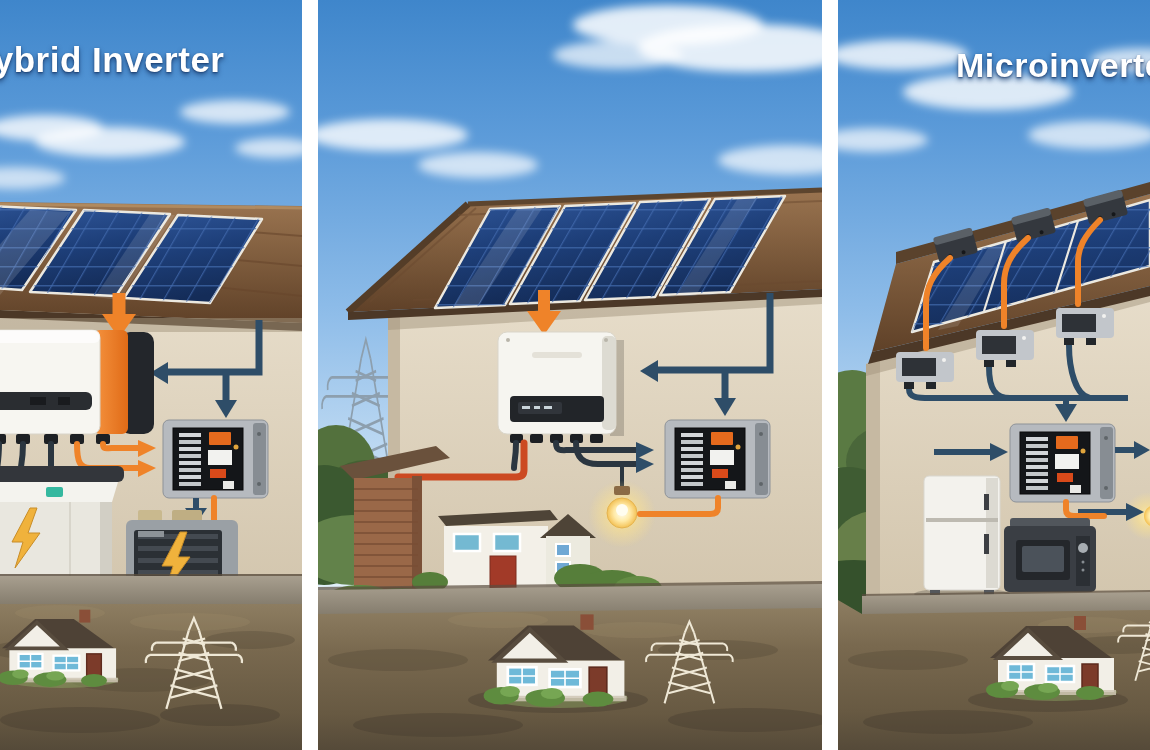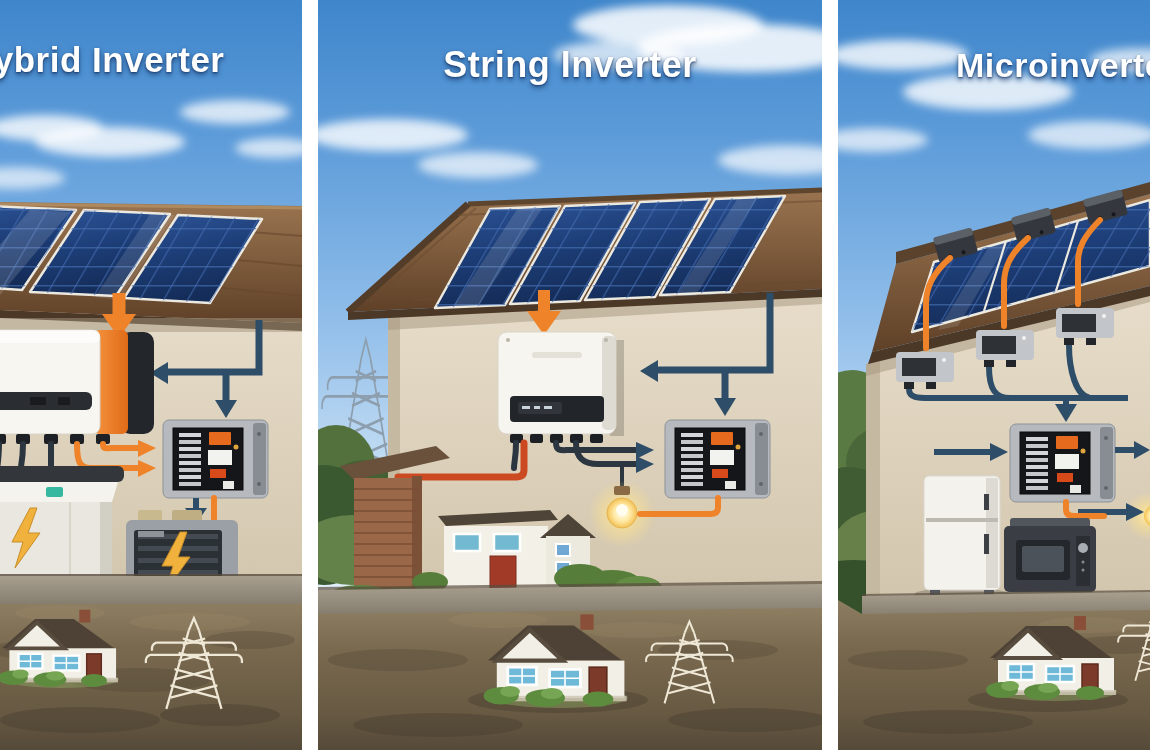--- a/index.html
+++ b/index.html
@@ -402,21 +402,20 @@
           <ellipse cx="430" cy="720" rx="80" ry="12" fill="#453c30" opacity=".4"></ellipse>
           <ellipse cx="120" cy="725" rx="85" ry="12" fill="#453c30" opacity=".4"></ellipse>
           <ellipse cx="320" cy="630" rx="55" ry="8" fill="#a3916e" opacity=".22"></ellipse>
           <ellipse cx="180" cy="620" rx="50" ry="8" fill="#a3916e" opacity=".22"></ellipse>
         </g>
       </g>
 
       <use href="#smallhouse" transform="translate(170,610) scale(1.1)"></use>
       <use href="#ltower" transform="translate(330,616) scale(.92)" stroke="#efe8d6" stroke-width="2.2" fill="none"></use>
     </svg>
-    <h1 class="ptitle" id="t2">String Inverter</h1>
   </section>
 
   <div class="divider" id="d2"></div>
 
   <section class="panel" id="p3">
     <svg width="312" height="750" viewBox="0 0 312 750">
       <rect x="0" y="0" width="312" height="750" fill="url(#skyG)"></rect>
       <g filter="url(#softB)">
         <ellipse class="cl" cx="60" cy="55" rx="70" ry="15" opacity=".8"></ellipse>
         <ellipse class="cl" cx="150" cy="92" rx="85" ry="18" opacity=".8"></ellipse>

